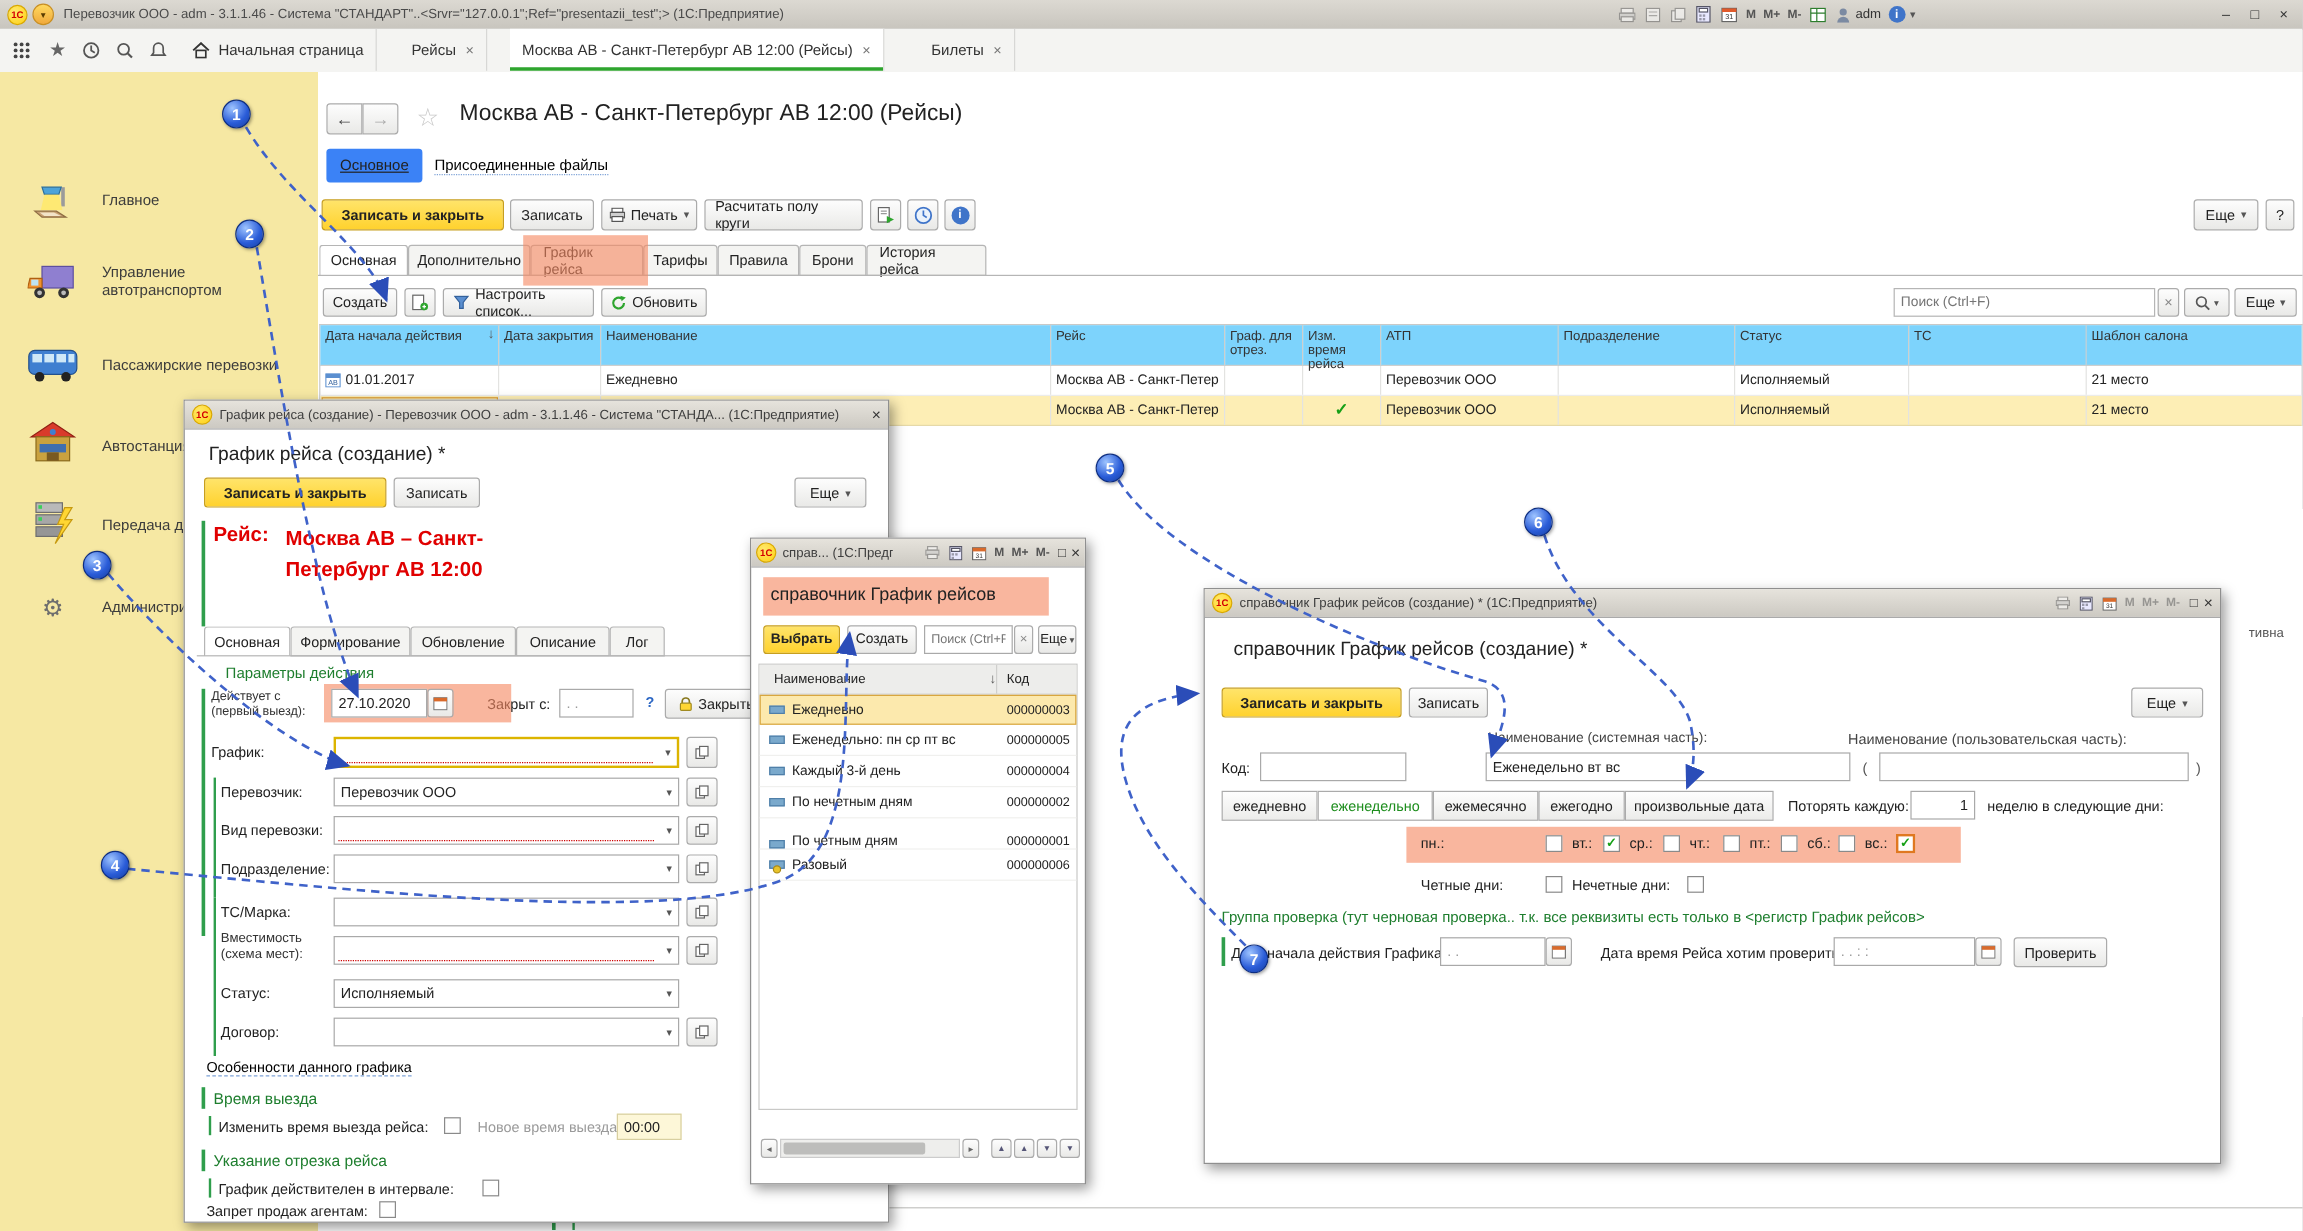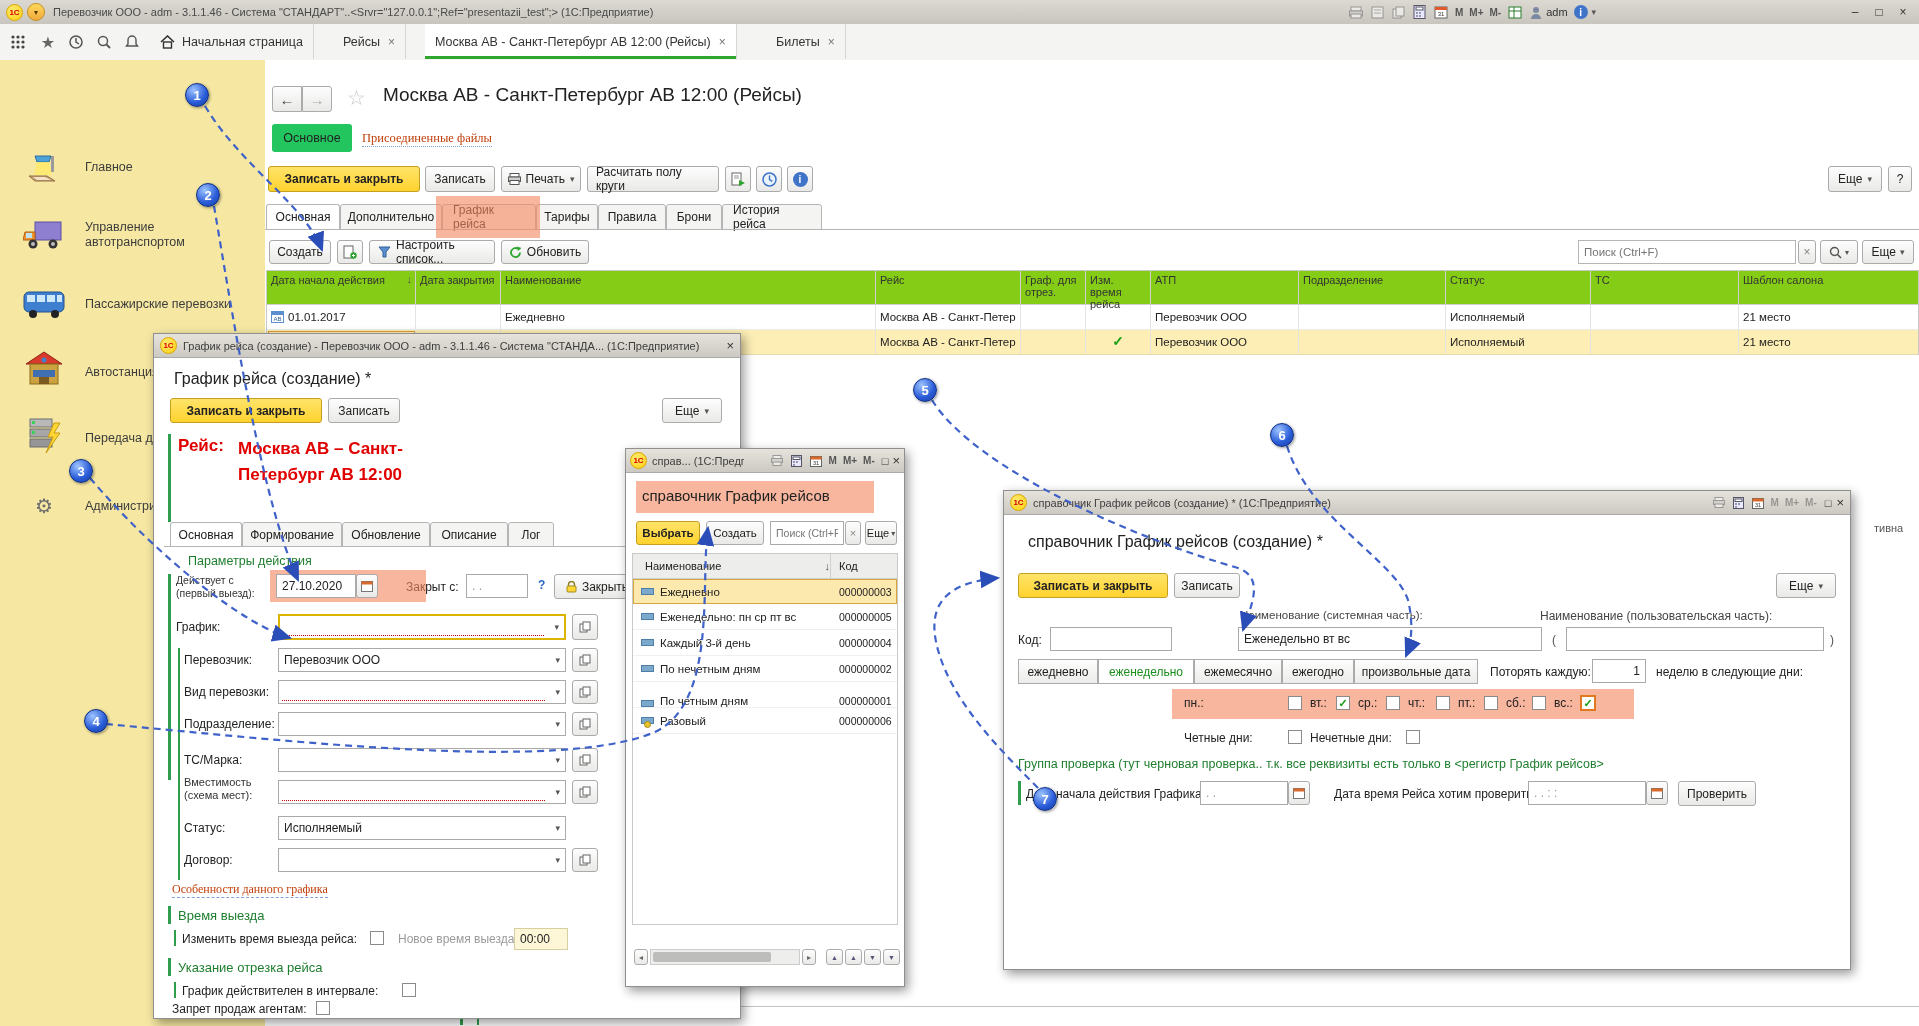--- a/index.html
+++ b/index.html
@@ -26,30 +26,30 @@
   .btn{position:absolute;display:flex;align-items:center;justify-content:center;border:1px solid #ababab;background:linear-gradient(#fdfdfd,#e9e9e7);border-radius:3px;font-size:12px;color:#222;box-sizing:border-box;padding:0 8px;height:24px;}
   .btn-y{background:linear-gradient(#ffe46a,#ffd22e);border-color:#c79f1e;font-weight:bold;}
   .fld{position:absolute;border:1px solid #a9a9a9;background:#fff;box-sizing:border-box;font-size:12px;display:flex;align-items:center;padding:0 5px;height:24px;}
   .fld .dd{margin-left:auto;color:#555;font-size:9px;}
   .ghost{color:#9a9a9a;}
   .redline{position:absolute;left:3px;right:20px;bottom:2px;border-bottom:1px dotted #cc0000;}
   .sq{position:absolute;border:1px solid #ababab;background:linear-gradient(#fdfdfd,#e9e9e7);border-radius:3px;box-sizing:border-box;display:flex;align-items:center;justify-content:center;}
   .chk{position:absolute;width:14px;height:14px;border:1px solid #8a8a8a;background:#fff;box-sizing:border-box;font-size:11px;line-height:12px;text-align:center;color:#17a017;font-weight:bold;}
   .grnbar{position:absolute;width:3px;background:#2f9e4c;}
   .grn{color:#1e7e2e;}
-  .link{color:#c2410c;border-bottom:1px dashed #7fa3d8;display:inline-block;font-family:Liberation Serif, serif;}
+  .link{color:#000000;border-bottom:1px dashed #7fa3d8;display:inline-block;}
   .hl{background:rgba(246,137,98,.62);}
   .tab2{position:absolute;height:26px;border:1px solid #b5b5b5;background:#f4f4f2;display:flex;align-items:center;justify-content:center;font-size:12px;padding:0 10px;border-radius:3px 3px 0 0;box-sizing:border-box;}
   .tab2.on{background:#fff;border-bottom-color:#fff;}
   
   .dlg{position:absolute;background:#fff;border:1px solid #8f8f8f;box-shadow:3px 4px 10px rgba(0,0,0,.4);}
   .dlg-tb{position:absolute;left:0;right:0;top:0;height:24px;background:linear-gradient(#e6e3dc,#ccc9c2);display:flex;align-items:center;font-size:11px;color:#3e3e3e;padding:0 6px;box-sizing:border-box;border-bottom:1px solid #aaa;}
   .mm{font-size:10px;font-weight:bold;color:#555;margin:0 3px;}
   
-  .th{background:#84cc16;border-right:1px solid #cfcfcd;border-bottom:1px solid #cfcfcd;font-size:11px;color:#333;padding:3px 4px;box-sizing:border-box;position:relative;}
+  .th{background:#7dd3fc;border-right:1px solid #cfcfcd;border-bottom:1px solid #cfcfcd;font-size:11px;color:#333;padding:3px 4px;box-sizing:border-box;position:relative;}
   .td{border-right:1px solid #e3e3e1;font-size:11.5px;padding:3px 4px;box-sizing:border-box;display:flex;align-items:center;position:relative;}
   .row-sel{background:#fdeeb5;}
   .circ{position:absolute;width:22px;height:22px;border-radius:50%;background:radial-gradient(circle at 35% 28%,#9ec4ff,#2a5cd8 58%,#173f9e);border:1px solid #0d2d80;color:#fff;font-weight:bold;font-size:13px;display:flex;align-items:center;justify-content:center;z-index:60;box-shadow:1px 1px 3px rgba(0,0,0,.4);}
   .seg{position:absolute;height:25px;border:1px solid #ababab;background:linear-gradient(#fdfdfd,#eceuea);background:linear-gradient(#fdfdfd,#ececea);display:flex;align-items:center;justify-content:center;font-size:12px;box-sizing:border-box;}
   .seg.on{background:#fff;color:#1e8e1e;font-weight:bold;}
   .daylbl{position:absolute;font-size:12px;color:#222;}
 </style>
 </head>
 <body>
 
@@ -256,21 +256,21 @@
   <div class="abs" style="left:265px;top:60px;width:1654px;height:966px;background:#fff;">
     <div class="sq" style="left:7px;top:26px;width:30px;height:26px;border-radius:3px 0 0 3px;">
         <span style="color:#444;font-size:15px;">←</span>
       </div>
     <div class="sq" style="left:37px;top:26px;width:30px;height:26px;border-radius:0 3px 3px 0;">
         <span style="color:#aaa;font-size:15px;">→</span>
       </div>
     <span class="abs" style="left:82px;top:26px;font-size:21px;color:#c9c9c9;">☆</span>
     <div class="abs nw" style="left:118px;top:24px;font-size:19px;color:#222;max-width:900px;">Москва АВ - Санкт-Петербург АВ 12:00 (Рейсы)</div>
 
-    <div class="abs" style="left:7px;top:64px;width:80px;height:28px;background:#22c55e;border-radius:3px;display:flex;align-items:center;justify-content:center;font-size:12.5px;">
+    <div class="abs" style="left:7px;top:64px;width:80px;height:28px;background:#3b82f6;border-radius:3px;display:flex;align-items:center;justify-content:center;font-size:12.5px;text-decoration:underline;">
         <span>Основное</span>
       </div>
     <span class="abs link" style="left:97px;top:71px;font-size:12.5px;border-bottom-style:dotted;">Присоединенные файлы</span>
 
     <div class="btn btn-y" style="left:3px;top:106px;width:152px;height:26px;">
         <span>Записать и закрыть</span>
       </div>
     <div class="btn" style="left:160px;top:106px;width:70px;height:26px;">
         <span>Записать</span>
       </div>

